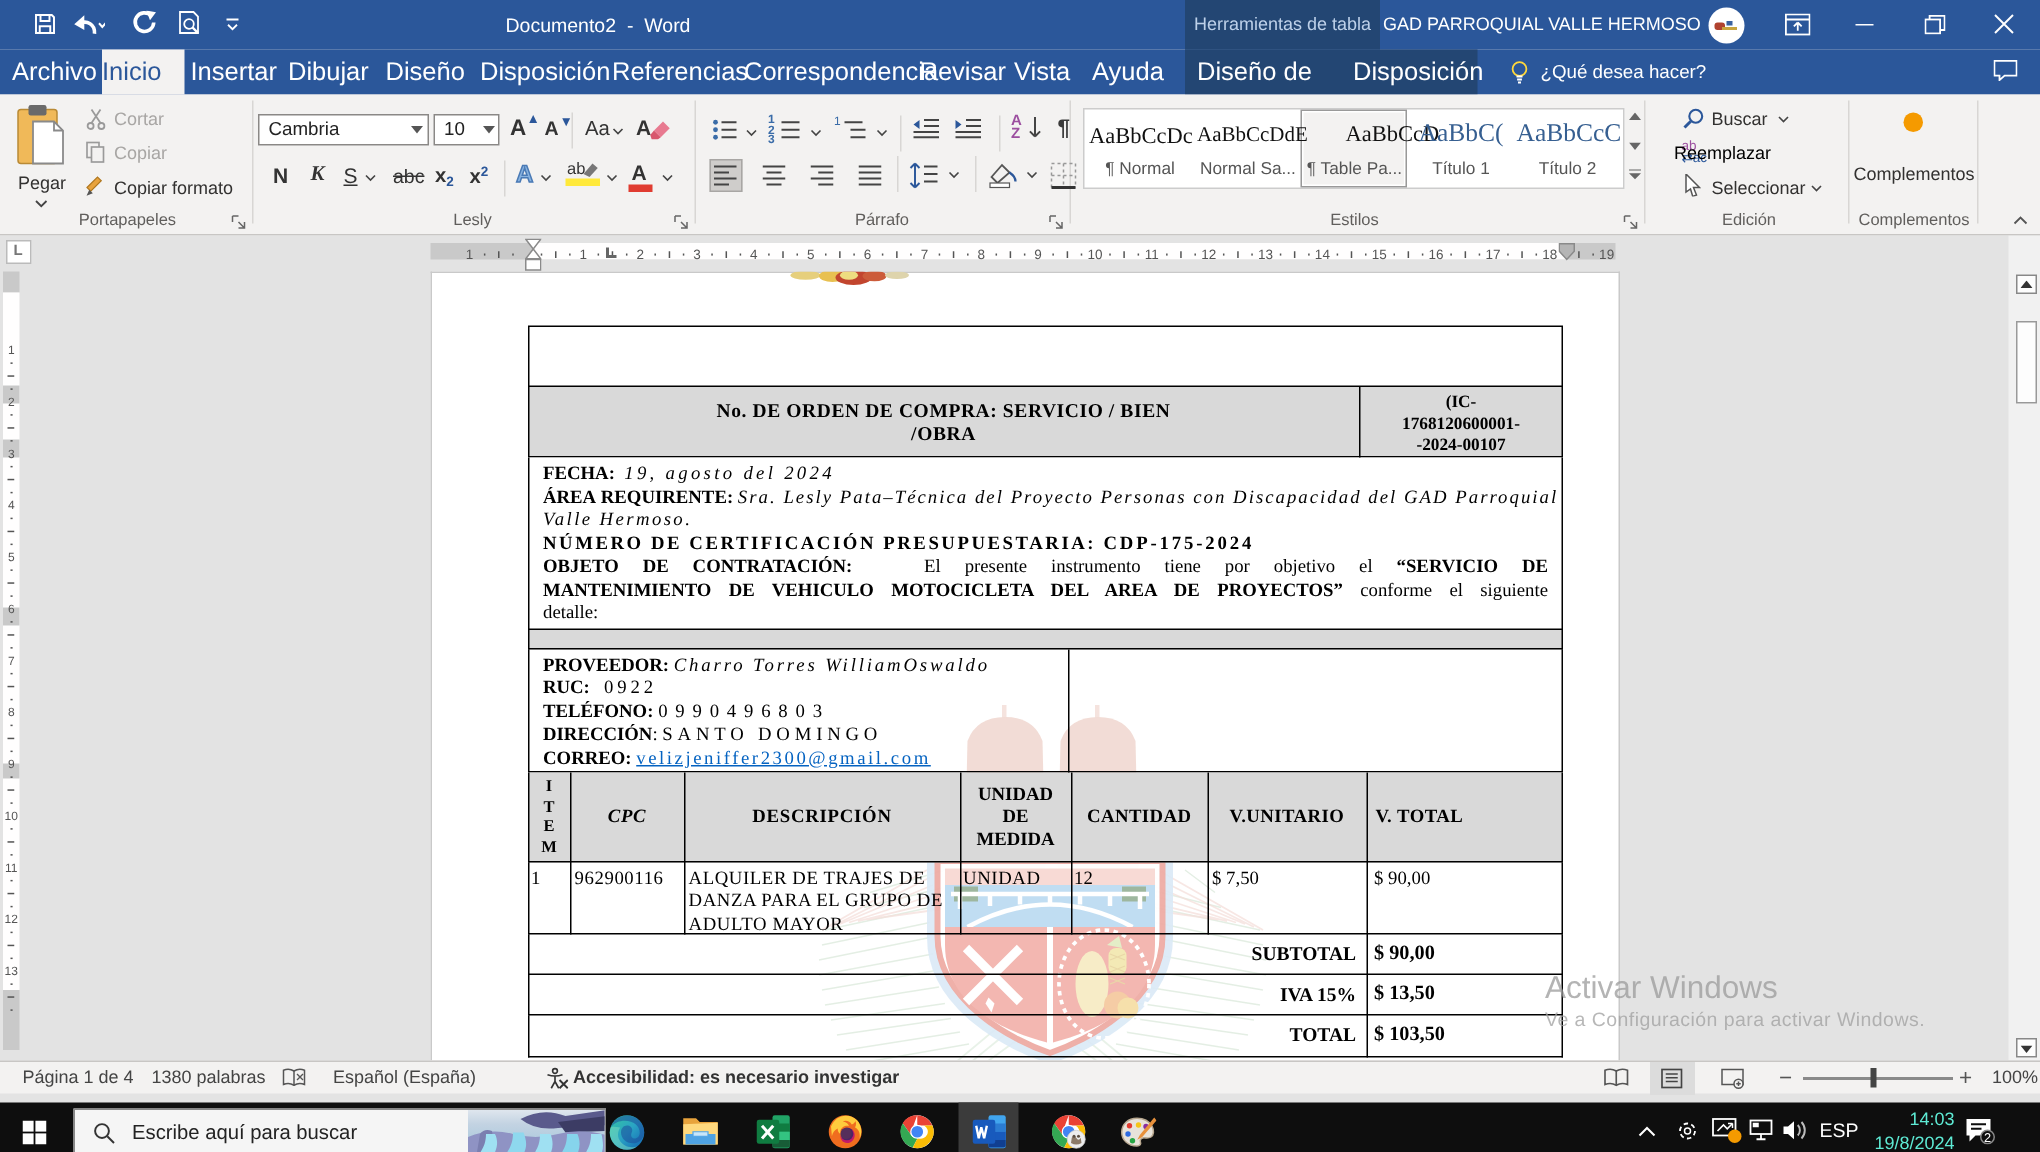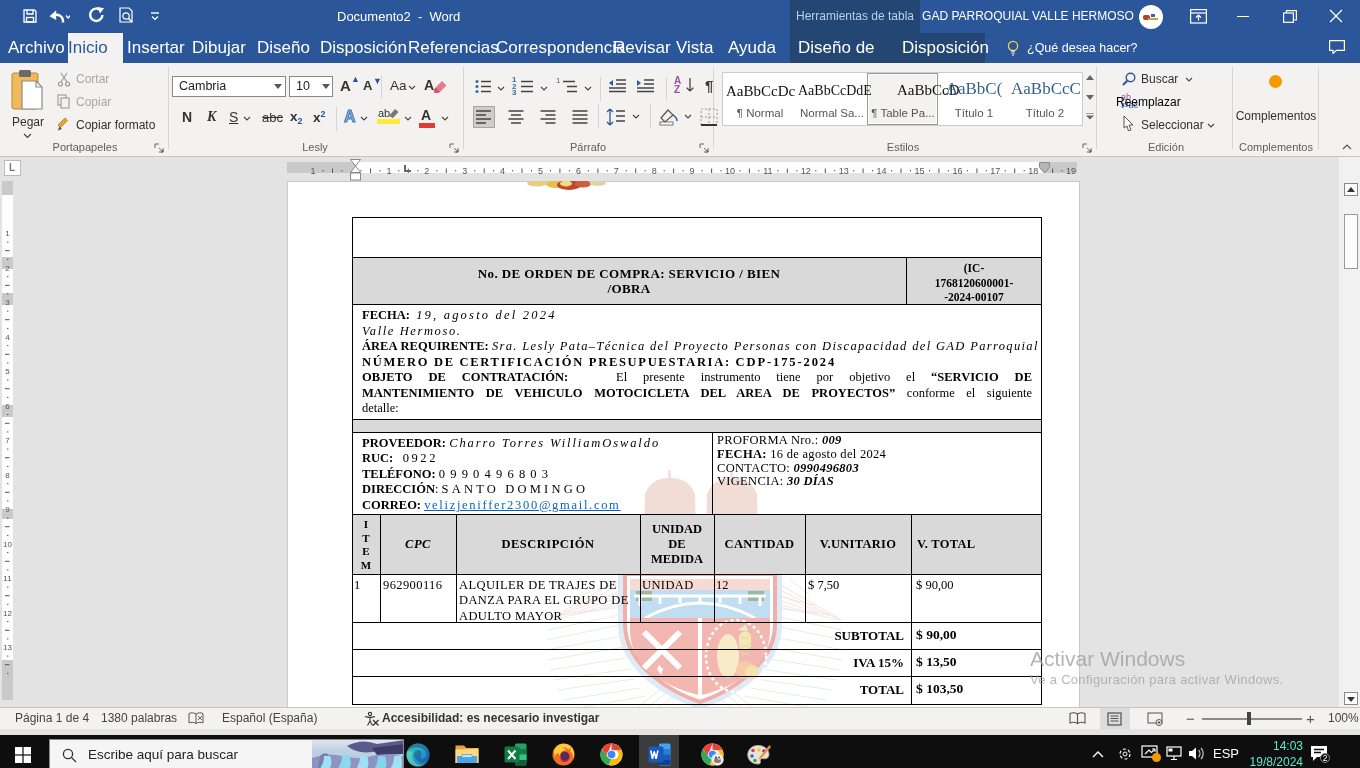--- a/index.html
+++ b/index.html
@@ -625,40 +625,34 @@
       <div class="abs" style="left:362px;top:298px;width:1px;height:108px;background:#000;"></div>
       <div class="abs" style="left:453px;top:298px;width:1px;height:108px;background:#000;"></div>
       <div class="abs" style="left:559px;top:298px;width:1px;height:190px;background:#000;"></div>
 
 
       <div class="abs" style="left:0;top:49px;width:554px;text-align:center;font-weight:bold;font-size:13px;line-height:15px;letter-spacing:0.4px;">No. DE ORDEN DE COMPRA: SERVICIO / BIEN<br>/OBRA</div>
       <div class="abs" style="left:554px;top:44px;width:136px;text-align:center;font-weight:bold;font-size:11.5px;line-height:14.5px;">(IC-<br>1768120600001-<br>-2024-00107</div>
 
       <div class="abs" style="left:10px;top:91px;width:670px;font-size:12.5px;line-height:15.5px;">
         <div><b>FECHA:</b>&nbsp; <i style="letter-spacing:2.2px;">19, agosto del 2024</i></div>
+        <div style="white-space:nowrap;"><b>ÁREA&nbsp;REQUIRENTE:</b>&nbsp;<i style="letter-spacing:1.35px;">Sra. Lesly Pata–Técnica del Proyecto Personas con Discapacidad del GAD Parroquial</i></div>
         <div><i style="letter-spacing:1.6px;">Valle Hermoso.</i></div>
-        <div style="white-space:nowrap;"><b>ÁREA&nbsp;REQUIRENTE:</b>&nbsp;<i style="letter-spacing:1.35px;">Sra. Lesly Pata–Técnica del Proyecto Personas con Discapacidad del GAD Parroquial</i></div>
         <div style="letter-spacing:1.7px;"><b>NÚMERO DE CERTIFICACIÓN PRESUPUESTARIA: <span style="letter-spacing:1.9px;">CDP-175-2024</span></b></div>
         <div style="text-align:justify;text-align-last:justify;word-spacing:2px;"><b>OBJETO DE CONTRATACIÓN:</b> &nbsp; El presente instrumento tiene por objetivo el <b>“SERVICIO&nbsp;DE</b></div>
         <div style="text-align:justify;text-align-last:justify;"><b>MANTENIMIENTO DE VEHICULO MOTOCICLETA DEL AREA DE PROYECTOS”</b> conforme el siguiente</div>
         <div>detalle:</div>
       </div>
 
       <div class="abs" style="left:10px;top:219px;width:345px;font-size:12.5px;line-height:15.4px;">
         <div><b>PROVEEDOR:</b> <i style="letter-spacing:1.9px;">Charro Torres WilliamOswaldo</i></div>
         <div><b>RUC:</b>&nbsp;&nbsp; <span style="letter-spacing:2.6px;">0922</span></div>
         <div><b>TELÉFONO:</b> <span style="letter-spacing:5.2px;">0990496803</span></div>
         <div><b>DIRECCIÓN</b>: <span style="letter-spacing:3.2px;">SANTO DOMINGO</span></div>
         <div><b>CORREO:</b> <span style="color:#0563c1;text-decoration:underline;letter-spacing:1.7px;">velizjeniffer2300@gmail.com</span></div>
-      </div>
-      <div class="abs" style="left:365px;top:217px;width:320px;font-size:12.5px;line-height:13.8px;">
-        <div style="letter-spacing:0.3px;">PROFORMA Nro.: <i><b>009</b></i></div>
-        <div style="letter-spacing:0.3px;"><b>FECHA:</b> 16 de agosto del 2024</div>
-        <div style="letter-spacing:0.3px;">CONTACTO: <i><b>0990496803</b></i></div>
-        <div style="letter-spacing:0.3px;">VIGENCIA: <i><b>30 DÍAS</b></i></div>
       </div>
 
       <div class="abs" style="left:0;top:301px;width:28px;text-align:center;font-weight:bold;font-size:11px;line-height:13.5px;">I<br>T<br>E<br>M</div>
       <div class="abs" style="left:28px;top:320px;width:76px;text-align:center;font-weight:bold;font-size:12.5px;letter-spacing:0.5px;font-style:italic;">CPC</div>
       <div class="abs" style="left:104px;top:320px;width:184px;text-align:center;font-weight:bold;font-size:12.5px;letter-spacing:0.5px;">DESCRIPCIÓN</div>
       <div class="abs" style="left:288px;top:305px;width:74px;text-align:center;font-weight:bold;font-size:12.5px;line-height:15px;">UNIDAD<br>DE<br>MEDIDA</div>
       <div class="abs" style="left:362px;top:320px;width:91px;text-align:center;font-weight:bold;font-size:12.5px;letter-spacing:0.3px;">CANTIDAD</div>
       <div class="abs" style="left:453px;top:320px;width:106px;text-align:center;font-weight:bold;font-size:12.5px;letter-spacing:0.3px;">V.UNITARIO</div>
       <div class="abs" style="left:565px;top:320px;width:125px;font-weight:bold;font-size:12.5px;letter-spacing:0.3px;">V. TOTAL</div>
 

